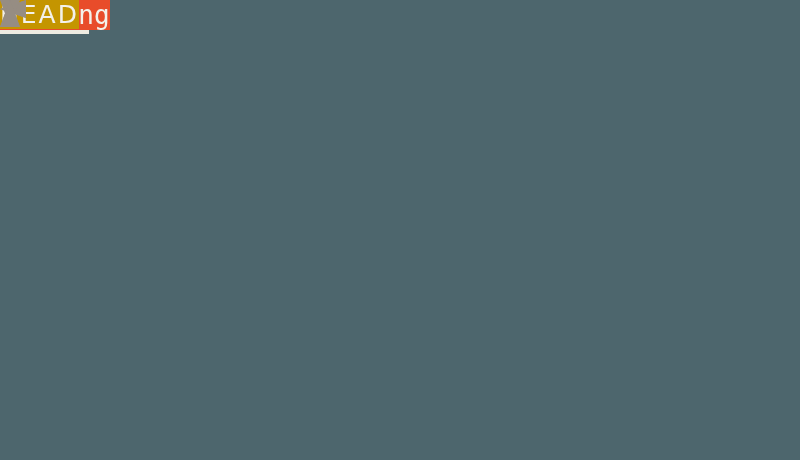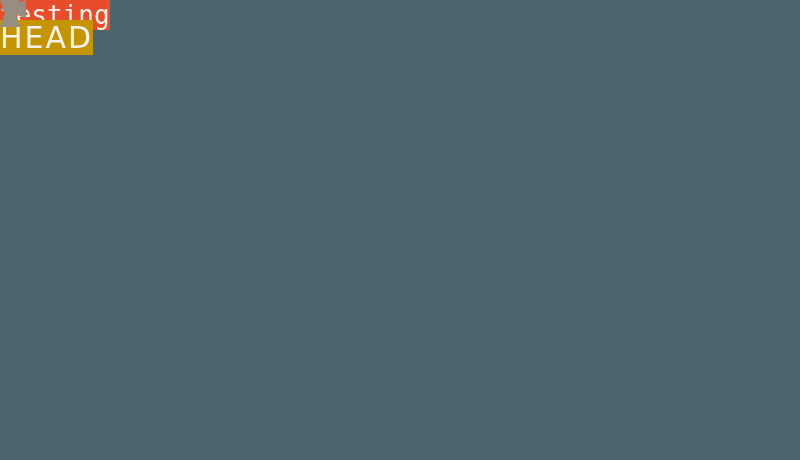--- a/index.html
+++ b/index.html
@@ -46,23 +46,22 @@
     background: var(--branch-box);
     color: var(--label-text);
     font-family: "DejaVu Sans Mono", "Liberation Mono", monospace;
     font-size: 26px;
   }
 
   .head-box {
     background: var(--head-box);
     color: var(--label-text);
     font-family: "DejaVu Sans", "Liberation Sans", sans-serif;
-    font-size: 30px;
+    font-size: 25px;
     letter-spacing: 2px;
-    margin-top: 20px;
   }
 
   
   .n-98ca9  { left: 0;   top: 128; width: 183; height: 70; }
   .n-34ac2  { left: 308; top: 128; width: 183; height: 70; }
   .n-f30ab  { left: 613; top: 128; width: 187; height: 70; }
   .n-master { left: 613; top: 0;   width: 187; height: 70; }
   .n-testing{ left: 613; top: 257; width: 187; height: 72; }
   .n-head   { left: 613; top: 387; width: 187; height: 70; }
 

